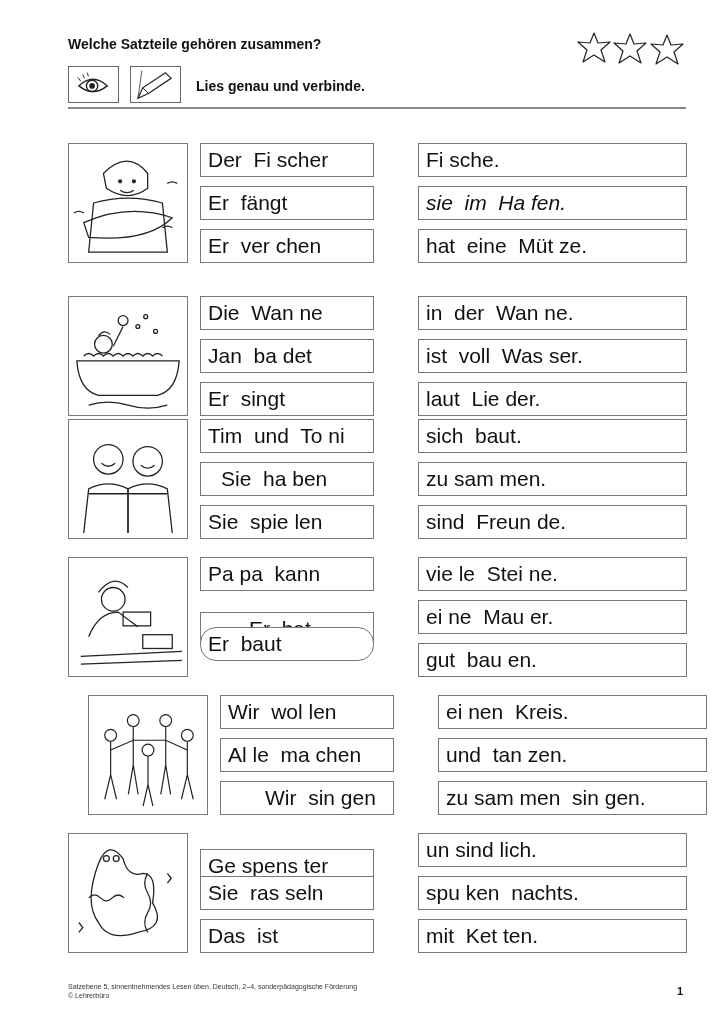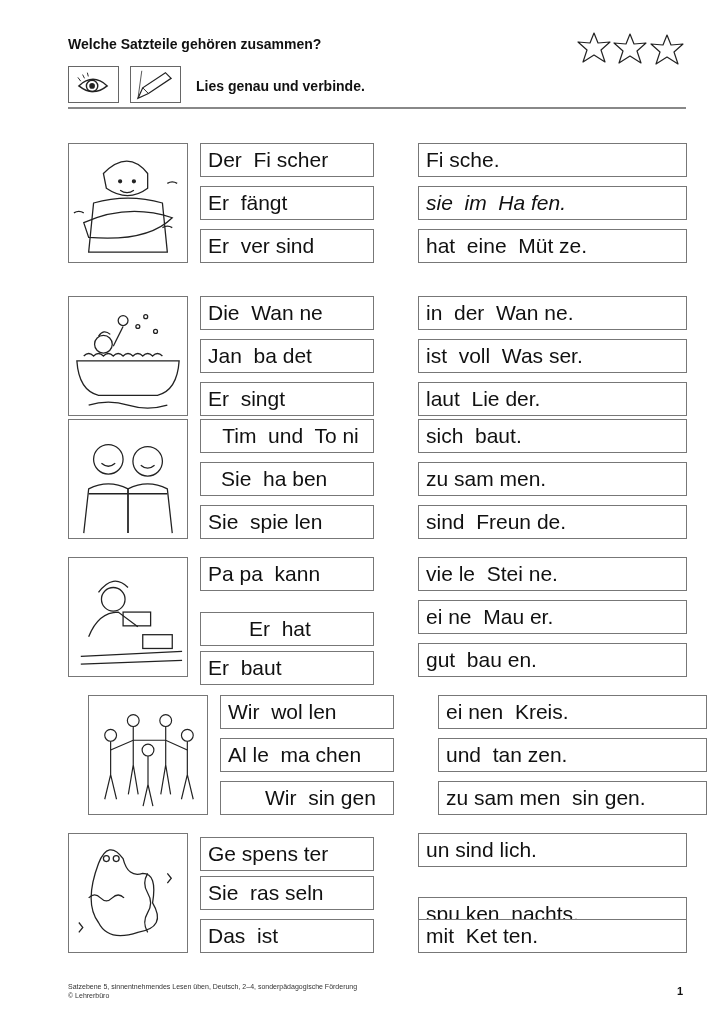--- a/index.html
+++ b/index.html
@@ -63,21 +63,21 @@
           <circle cx="66" cy="38" r="1.5" fill="#222"></circle>
       <path d="M52 47 Q59 52 66 47"></path>
           <path d="M25 60 Q60 50 95 60 L100 110 L20 110 Z"></path>
       <path d="M15 80 Q60 60 105 75 Q80 100 20 95 Z"></path>
           <path d="M5 70 q5 -3 10 0 M100 40 q5 -3 10 0 M95 85 q5-3 10 0"></path>
     </g>
       </svg>
   </div>
   <div class="box lbox" style="top:0px;">Der  Fi scher</div>
   <div class="box lbox" style="top:43px;">Er  fängt</div>
-  <div class="box lbox" style="top:86px;">Er  ver sind</div>
+  <div class="box lbox" style="top:86px;">Er  ver chen</div>
   <div class="box rbox" style="top:0px;">Fi sche.</div>
   <div class="box rbox" style="top:43px;font-style:italic;">sie  im  Ha fen.</div>
   <div class="box rbox" style="top:86px;">hat  eine  Müt ze.</div>
 </div>
 
 <div class="group" style="top:296px;">
   <div class="pic">
     <svg viewBox="0 0 120 120">
         <g fill="none" stroke="#222" stroke-width="1.3">
       <path d="M8 65 L112 65 Q110 95 90 100 L30 100 Q10 95 8 65 Z"></path>
@@ -107,21 +107,21 @@
         <g fill="none" stroke="#222" stroke-width="1.3">
       <circle cx="40" cy="40" r="15"></circle>
           <circle cx="80" cy="42" r="15"></circle>
       <path d="M33 44 q7 6 14 0 M73 46 q7 6 14 0"></path>
       <path d="M15 115 L20 70 Q40 60 60 70 L60 115"></path>
           <path d="M60 115 L60 70 Q80 60 100 70 L105 115"></path>
       <path d="M20 75 L100 75"></path>
     </g>
       </svg>
   </div>
-  <div class="box lbox" style="top:0px;text-align:center;">Tim  und  To ni</div>
+  <div class="box lbox" style="top:0px;">Tim  und  To ni</div>
   <div class="box lbox" style="top:43px;padding-left:20px;">Sie  ha ben</div>
   <div class="box lbox" style="top:86px;">Sie  spie len</div>
   <div class="box rbox" style="top:0px;">sich  baut.</div>
   <div class="box rbox" style="top:43px;">zu sam men.</div>
   <div class="box rbox" style="top:86px;">sind  Freun de.</div>
 </div>
 
 <div class="group" style="top:557px;">
   <div class="pic">
     <svg viewBox="0 0 120 120">
@@ -130,21 +130,21 @@
           <circle cx="45" cy="42" r="12"></circle>
       <path d="M20 80 Q30 55 50 55 L70 70"></path>
           <rect x="55" y="55" width="28" height="14"></rect>
       <rect x="75" y="78" width="30" height="14"></rect>
           <path d="M12 100 L115 95 M12 108 L115 104"></path>
     </g>
       </svg>
   </div>
   <div class="box lbox" style="top:0px;">Pa pa  kann</div>
   <div class="box lbox" style="top:55px;padding-left:48px;">Er  hat</div>
-  <div class="box lbox" style="top:94px;">Er  baut</div>
+  <div class="box lbox" style="top:70px;border-radius:16px;">Er  baut</div>
   <div class="box rbox" style="top:0px;">vie le  Stei ne.</div>
   <div class="box rbox" style="top:43px;">ei ne  Mau er.</div>
   <div class="box rbox" style="top:86px;">gut  bau en.</div>
 </div>
 
 <div class="group" style="top:695px;margin-left:20px;">
   <div class="pic">
     <svg viewBox="0 0 120 120">
         <g fill="none" stroke="#222" stroke-width="1.2">
       <circle cx="22" cy="40" r="6"></circle>
@@ -175,25 +175,25 @@
         <g fill="none" stroke="#222" stroke-width="1.3">
       <path d="M30 30 Q40 5 55 25 Q60 45 75 40 Q90 40 85 70 Q100 95 70 100 Q40 110 30 90 Q15 70 30 30 Z"></path>
       <circle cx="38" cy="25" r="3"></circle>
           <circle cx="48" cy="25" r="3"></circle>
       <path d="M20 65 q6 -6 12 0 q6 6 12 0 q6 -6 12 0"></path>
           <path d="M80 40 q-6 10 0 20 q6 10 0 20 q-6 10 0 20"></path>
       <path d="M100 40 l4 5 l-4 5 M10 90 l4 5 l-4 5"></path>
     </g>
       </svg>
   </div>
-  <div class="box lbox" style="top:4px;">Ge spens ter</div>
+  <div class="box lbox" style="top:16px;">Ge spens ter</div>
   <div class="box lbox" style="top:43px;">Sie  ras seln</div>
   <div class="box lbox" style="top:86px;">Das  ist</div>
   <div class="box rbox" style="top:0px;">un sind lich.</div>
-  <div class="box rbox" style="top:43px;margin-top:21px;">spu ken  nachts.</div>
+  <div class="box rbox" style="top:43px;">spu ken  nachts.</div>
   <div class="box rbox" style="top:86px;">mit  Ket ten.</div>
 </div>
 
 <div class="footer">
   <div>Satzebene 5, sinnentnehmendes Lesen üben, Deutsch, 2–4, sonderpädagogische Förderung</div>
   <div>© Lehrerbüro</div>
 </div>
 <div class="pagenum">1</div>
 
 </body></html>

